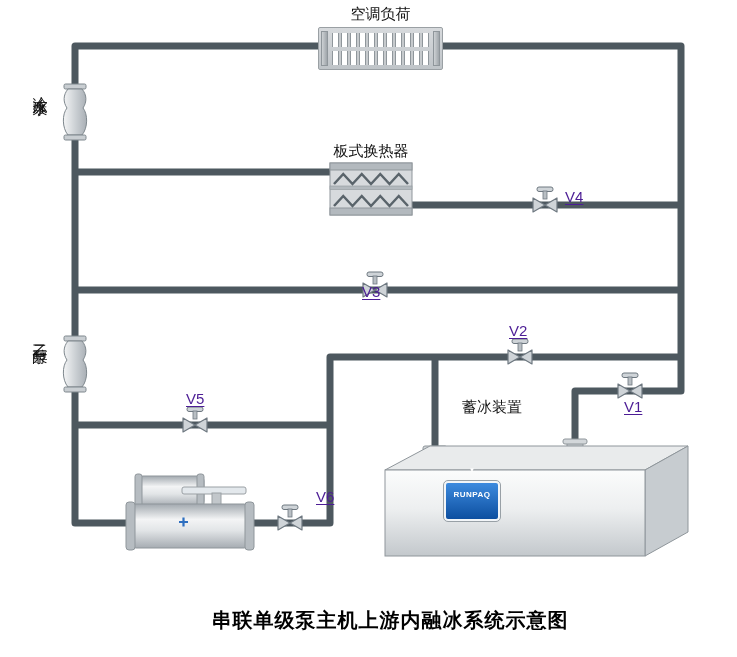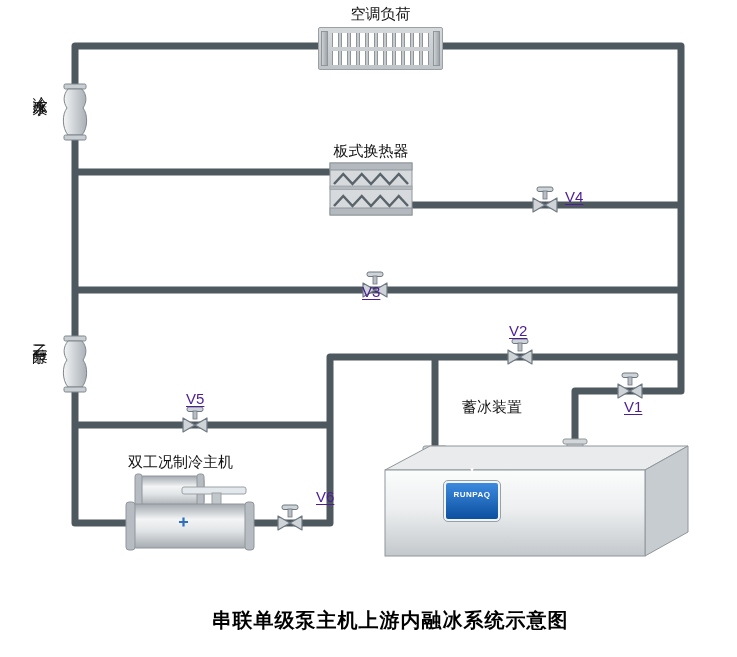--- a/index.html
+++ b/index.html
@@ -155,21 +155,20 @@
     <span class="brand-logo">▼</span>
     <span class="brand-name">RUNPAQ</span>
     <span class="brand-line"></span>
     <span class="brand-line short"></span>
   </div>
 
   <div class="lbl center" style="left:318px; top:5px; width:125px;">空调负荷</div>
   <div class="lbl center" style="left:326px; top:142px; width:90px;">板式换热器</div>
   <div class="lbl vert" style="left:30px; top:84px; height:70px;">冷冻水泵</div>
   <div class="lbl vert" style="left:30px; top:332px; height:70px;">乙二醇泵</div>
-  <div class="lbl" style="left:128px; top:453px;">双工况制冷主机</div>
   <div class="lbl" style="left:462px; top:398px;">蓄冰装置</div>
 
   <div class="valve-lbl" style="left:624px; top:398px;">V1</div>
   <div class="valve-lbl" style="left:509px; top:322px;text-align:center;">V2</div>
   <div class="valve-lbl" style="left:362px; top:257px;margin-top:26px;">V3</div>
   <div class="valve-lbl" style="left:565px; top:188px;">V4</div>
   <div class="valve-lbl" style="left:186px; top:390px;">V5</div>
   <div class="valve-lbl" style="left:280px; top:488px;margin-left:36px;">V6</div>
 
   <div class="title">串联单级泵主机上游内融冰系统示意图</div>

